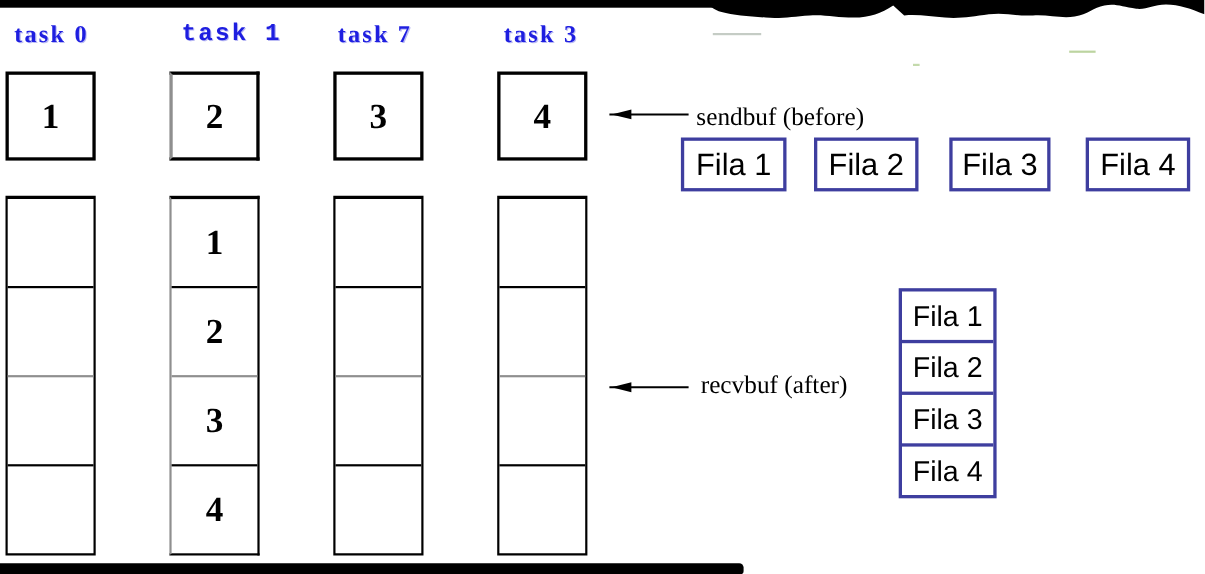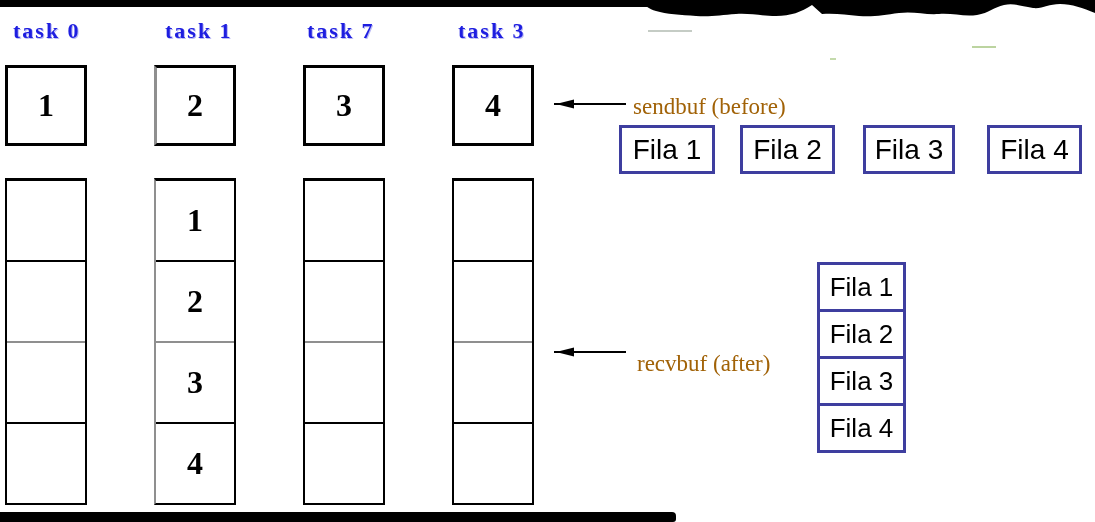--- a/index.html
+++ b/index.html
@@ -36,21 +36,21 @@
   
   .stack{position:absolute;left:817px;top:262px;width:89px;height:191px;
       border:3px solid var(--fila);box-sizing:border-box;background:#fff;
       display:flex;flex-direction:column;}
   .scell{flex:1;border-top:3px solid var(--fila);display:flex;align-items:center;
       justify-content:center;font-family:"Liberation Sans",sans-serif;
       font-size:26px;color:#000;white-space:nowrap;}
   .scell.first{border-top:none;}
 
   
-  .buf-label{position:absolute;font-size:23px;white-space:nowrap;color:#a16207;}
+  .buf-label{position:absolute;font-size:23px;white-space:nowrap;color:#000000;}
   .arrow-svg{position:absolute;width:80px;height:16px;}
 
   
   .top-band{position:absolute;left:0;top:0;width:1095px;height:24px;pointer-events:none;}
   .bottom-band{position:absolute;left:0;top:512px;width:676px;height:10px;
       background:#000;border-radius:0 4px 3px 0;}
   .smudge{position:absolute;pointer-events:none;}
 </style>
 </head>
 <body>
@@ -64,21 +64,21 @@
     C801,12 791,16 776,16 C761,16 750,13 736,14 C721,15 711,17 696,16
     C681,15 666,14 656,11 C649,9 644,5 640,0 Z"></path>
   <path fill="#000" d="M1062,18 C1070,16 1080,15 1095,16 V24 H1050 C1053,21 1056,19 1062,18 Z" opacity="0.0"></path>
 </svg>
 
 <div class="smudge" style="left:648px;top:30px;width:44px;height:2px;background:#b7bfb7;opacity:.8;"></div>
 <div class="smudge" style="left:972px;top:46px;width:24px;height:2px;background:#bcd4a0;"></div>
 <div class="smudge" style="left:830px;top:58px;width:6px;height:2px;background:#c4daac;"></div>
 
 <div class="task-label" style="left:13px;">task 0</div>
-<div class="task-label" style="left:165px;">task 1</div>
+<div class="task-label" style="left:165px;font-family:Liberation Mono, monospace;">task 1</div>
 <div class="task-label" style="left:307px;">task 7</div>
 <div class="task-label" style="left:458px;">task 3</div>
 
 <div class="sbox" style="left:5px;">1</div>
 <div class="sbox gray-left" style="left:154px;">2</div>
 <div class="sbox" style="left:303px;">3</div>
 <div class="sbox" style="left:452px;">4</div>
 
 <div class="rcol" style="left:5px;">
   <div class="rcell first"></div>
@@ -113,21 +113,21 @@
 
 <div class="fila" style="left:619px;width:96px;">Fila 1</div>
 <div class="fila" style="left:740px;width:95px;">Fila 2</div>
 <div class="fila" style="left:863px;width:92px;">Fila 3</div>
 <div class="fila" style="left:987px;width:95px;">Fila 4</div>
 
 <svg class="arrow-svg" style="left:551px;top:344px;" viewBox="0 0 80 16">
   <line x1="3" y1="8" x2="75" y2="8" stroke="#000" stroke-width="1.8"></line>
   <polygon points="5,8 23,3.5 23,12.5" fill="#000"></polygon>
 </svg>
-<div class="buf-label" style="left:637px;top:351px;">recvbuf (after)</div>
+<div class="buf-label" style="left:637px;top:337px;">recvbuf (after)</div>
 
 <div class="stack">
   <div class="scell first">Fila 1</div>
   <div class="scell">Fila 2</div>
   <div class="scell">Fila 3</div>
   <div class="scell">Fila 4</div>
 </div>
 
 <div class="bottom-band"></div>
 

